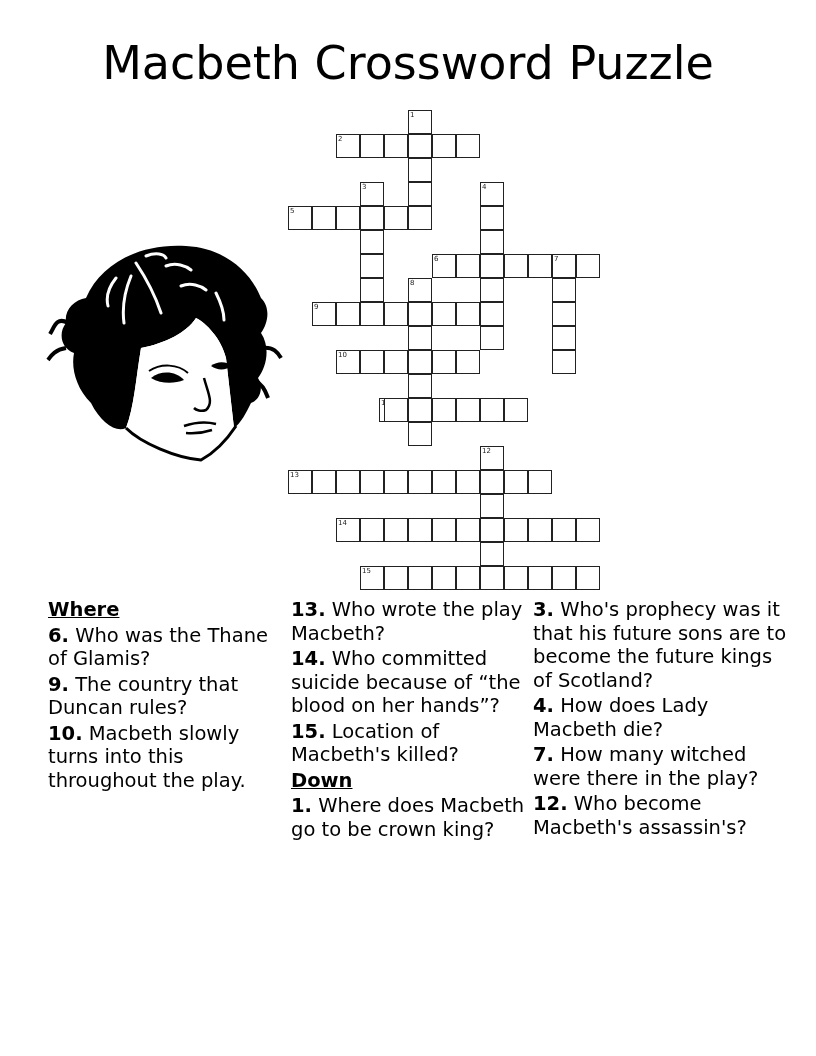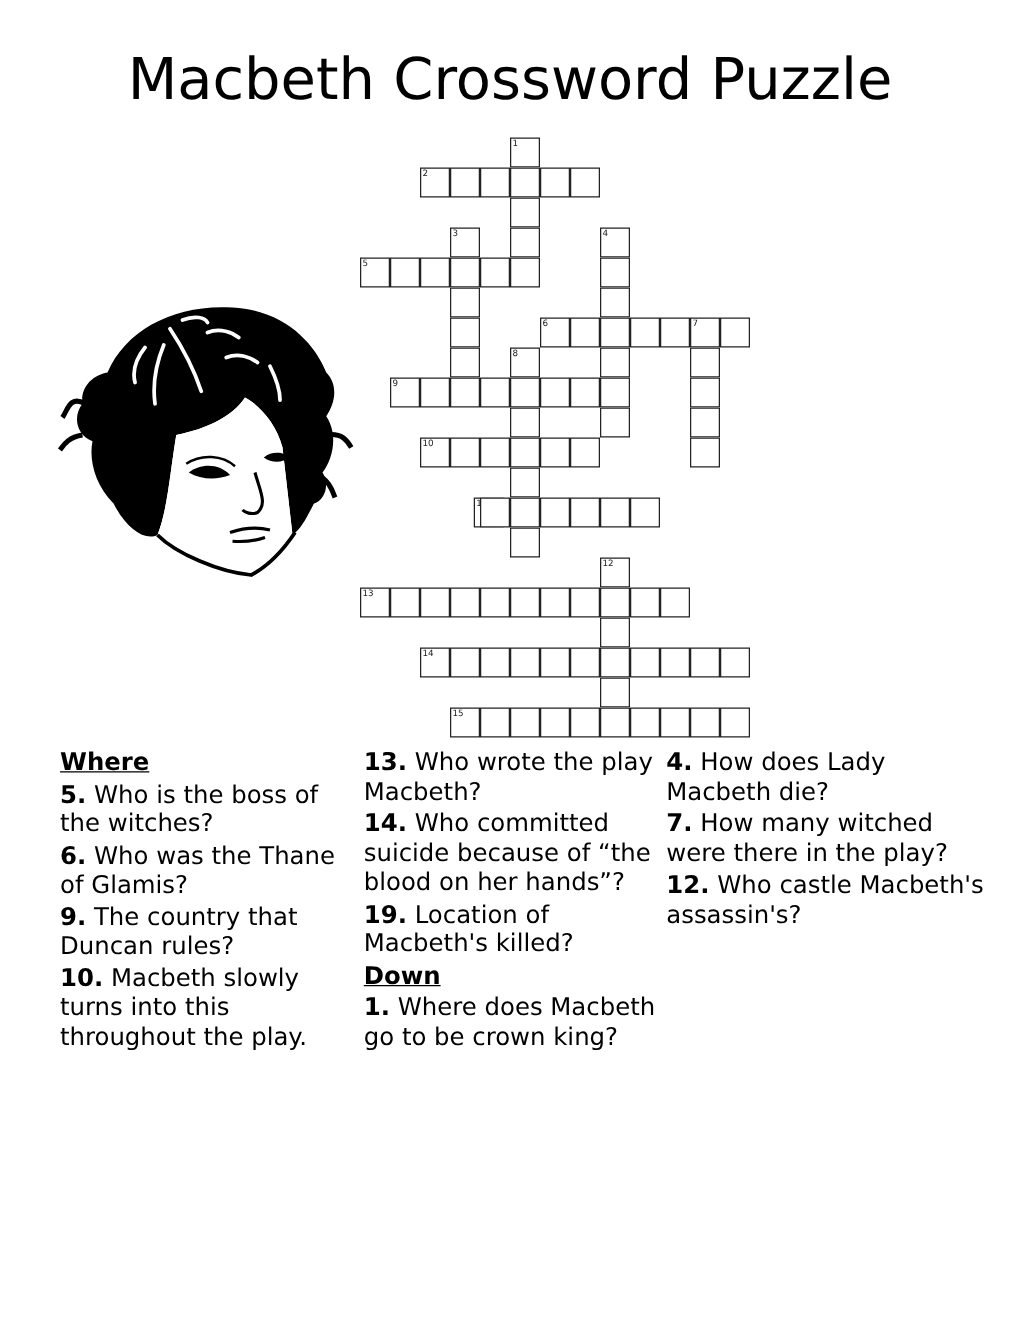--- a/index.html
+++ b/index.html
@@ -169,31 +169,31 @@
     <path d="M103 133 C115 125 132 126 142 135" stroke="#000" stroke-width="2" fill="none"></path>
 
     <path d="M158 140 C162 155 168 165 160 172 C155 174 150 172 148 170" stroke="#000" stroke-width="2.5" fill="none"></path>
 
     <path d="M138 188 C150 184 162 184 170 186 M140 195 C152 196 160 194 166 192" stroke="#000" stroke-width="2.5" fill="none"></path>
   </svg>
 </div>
 
 <div class="col col1">
   <div class="heading">Where</div>
-  <div class="clue"><b>5.</b> <span>Who is the boss of the witches?</span></div>
   <div class="clue"><b>6.</b> <span>Who was the Thane of Glamis?</span></div>
   <div class="clue"><b>9.</b> <span>The country that Duncan rules?</span></div>
   <div class="clue"><b>10.</b> <span>Macbeth slowly turns into this throughout the play.</span></div>
 </div>
 
 <div class="col col2">
   <div class="clue"><b>13.</b> <span>Who wrote the play Macbeth?</span></div>
   <div class="clue"><b>14.</b> <span>Who committed suicide because of “the blood on her hands”?</span></div>
-  <div class="clue"><b>19.</b> <span>Location of Macbeth's killed?</span></div>
+  <div class="clue"><b>15.</b> <span>Location of Macbeth's killed?</span></div>
   <div class="heading">Down</div>
   <div class="clue"><b>1.</b> <span>Where does Macbeth go to be crown king?</span></div>
 </div>
 
 <div class="col col3">
+  <div class="clue"><b>3.</b> <span>Who's prophecy was it that his future sons are to become the future kings of Scotland?</span></div>
   <div class="clue"><b>4.</b> <span>How does Lady Macbeth die?</span></div>
   <div class="clue"><b>7.</b> <span>How many witched were there in the play?</span></div>
-  <div class="clue"><b>12.</b> <span>Who castle Macbeth's assassin's?</span></div>
+  <div class="clue"><b>12.</b> <span>Who become Macbeth's assassin's?</span></div>
 </div>
 
 </body></html>

